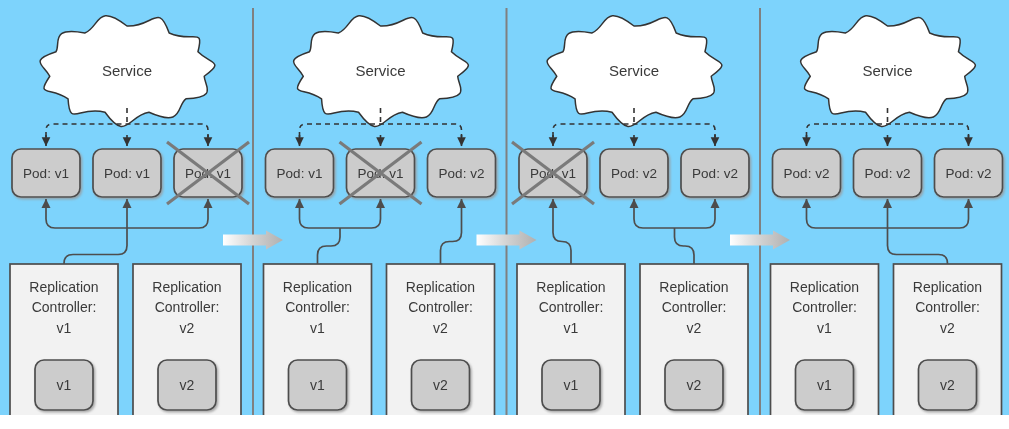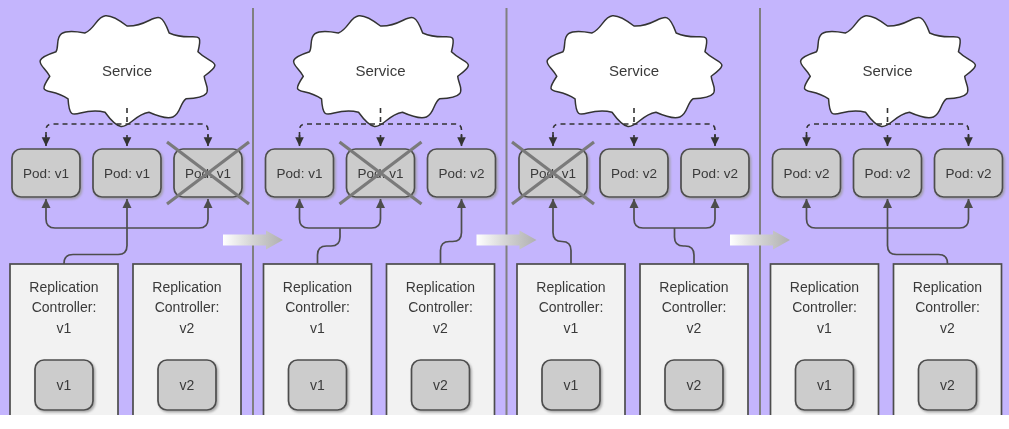--- a/index.html
+++ b/index.html
@@ -7,21 +7,21 @@
     padding: 0;
     background: #ffffff;
   }
   body {
     font-family: "Liberation Sans", sans-serif;
   }
   #stage {
     position: relative;
     width: 1009px;
     height: 415px;
-    background: #c4b5fd;
+    background: #7dd3fc;
     overflow: hidden;
   }
   #diagram-svg {
     position: absolute;
     left: 0;
     top: 0;
   }
   .lbl {
     font-family: "Liberation Sans", sans-serif;
     fill: #3a3a3a;

